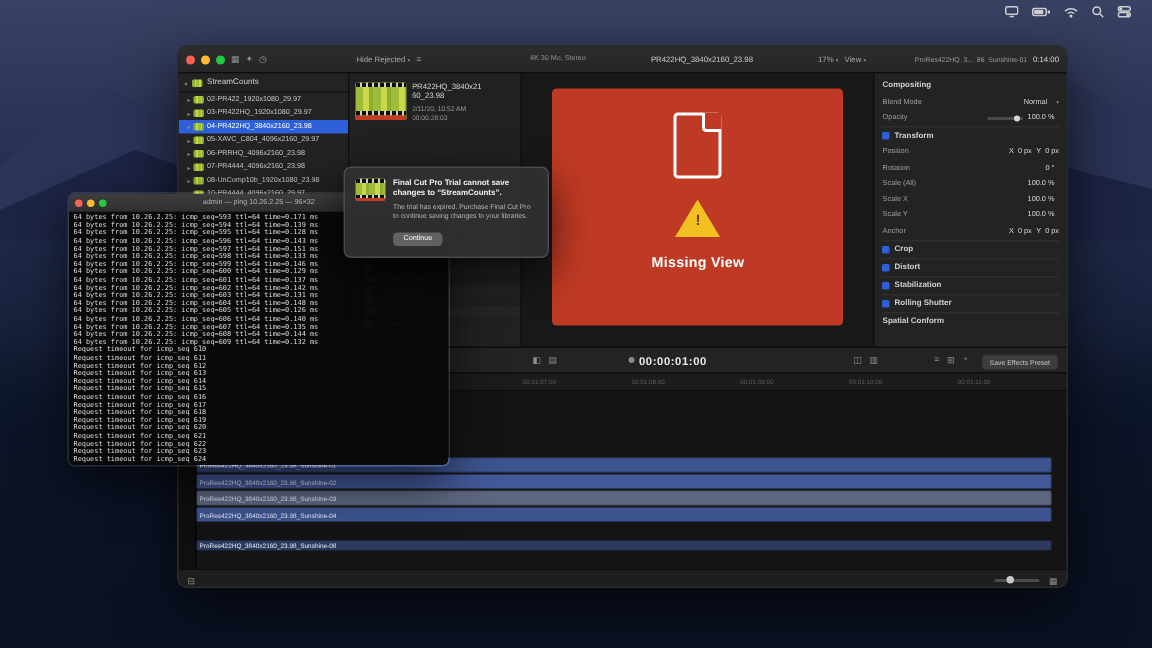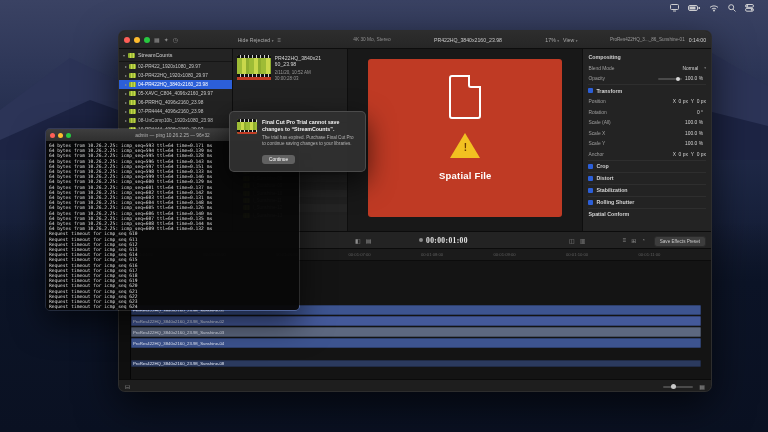--- a/index.html
+++ b/index.html
@@ -72,21 +72,21 @@
   .insp-slider.show::after{content:"";position:absolute;right:2px;top:-1px;width:4px;height:4px;border-radius:50%;background:#d8d8d8}
   .insp-val,.insp-val2{color:#d5d5d5;font-size:4.9px;white-space:pre}
   .insp-chevron{display:none;color:#888;font-size:3.6px}
   .insp-chevron.show{display:block}
   
   .fcp-transport{height:18px;background:#232323;border-top:1px solid #0c0c0c;border-bottom:1px solid #0c0c0c;position:relative}
   .tr-group{position:absolute;top:0;height:100%;display:flex;align-items:center;gap:5px;color:#8d8d8d;font-size:6px}
   .tr-g0{left:4px}.tr-g1{left:236px}.tr-g2{left:450px}.tr-g3{right:66px}
   .tr-tc{position:absolute;left:300px;top:0;height:100%;display:flex;align-items:center;gap:3px}
   .tc-dot{width:4px;height:4px;border-radius:50%;background:#8a8a8a}
-  .tc-text{color:#e8e8e8;font-size:7.5px;font-weight:bold;letter-spacing:.4px;font-family:Liberation Serif, serif}
+  .tc-text{color:#e8e8e8;font-size:7.5px;font-weight:bold;letter-spacing:.4px;font-family:Liberation Sans, sans-serif}
   .save-pill{position:absolute;right:5px;top:3.5px;height:11px;display:flex;align-items:center;padding:0 5px;background:#3d3d3d;border:1px solid #2a2a2a;border-radius:3px;color:#c8c8c8;font-size:4.6px;white-space:nowrap}
   
   .tl-ruler{height:12px;background:#1b1b1b;border-bottom:1px solid #0c0c0c;display:flex;align-items:center;padding-left:12px;overflow:hidden}
   .ruler-label{flex:1;font-size:4.2px;color:#5f5f5f;white-space:nowrap}
   .tl-tracks{height:118px;background:#141414;position:relative;overflow:hidden}
   .tl-gutter{position:absolute;left:0;top:0;bottom:0;width:12px;background:#0f0f0f;border-right:1px solid #050505}
   .tl-clip{position:absolute;border-radius:1px;overflow:hidden;display:flex;align-items:center;box-shadow:inset 0 0 0 .5px rgba(0,0,0,.5)}
   .tl-label{font-size:4.3px;color:#e2e7f4;padding-left:2px;white-space:nowrap}
   .tl-bottom{height:14px;background:#1e1e1e;border-top:1px solid #0b0b0b;display:flex;align-items:center;justify-content:space-between;padding:0 6px;color:#8a8a8a;font-size:6px}
   .zoom-slider{width:30px;height:2px;background:#4a4a4a;border-radius:1px;position:relative}
@@ -342,21 +342,21 @@
         </div>
     </div>
 
     <div class="viewer">
       <div class="missing-panel">
         <div class="mf-doc"></div>
         <div class="mf-warn">
           <div class="mf-tri"></div>
           <div class="mf-exc">!</div>
         </div>
-        <div class="mf-label">Spatial File</div>
+        <div class="mf-label">Missing View</div>
       </div>
     </div>
 
     <div class="inspector">
       <div class="insp-rows">
 
           <div class="insp-row hdr">
 
             <span class="insp-label">Compositing</span>
             <span class="insp-spacer"></span>

